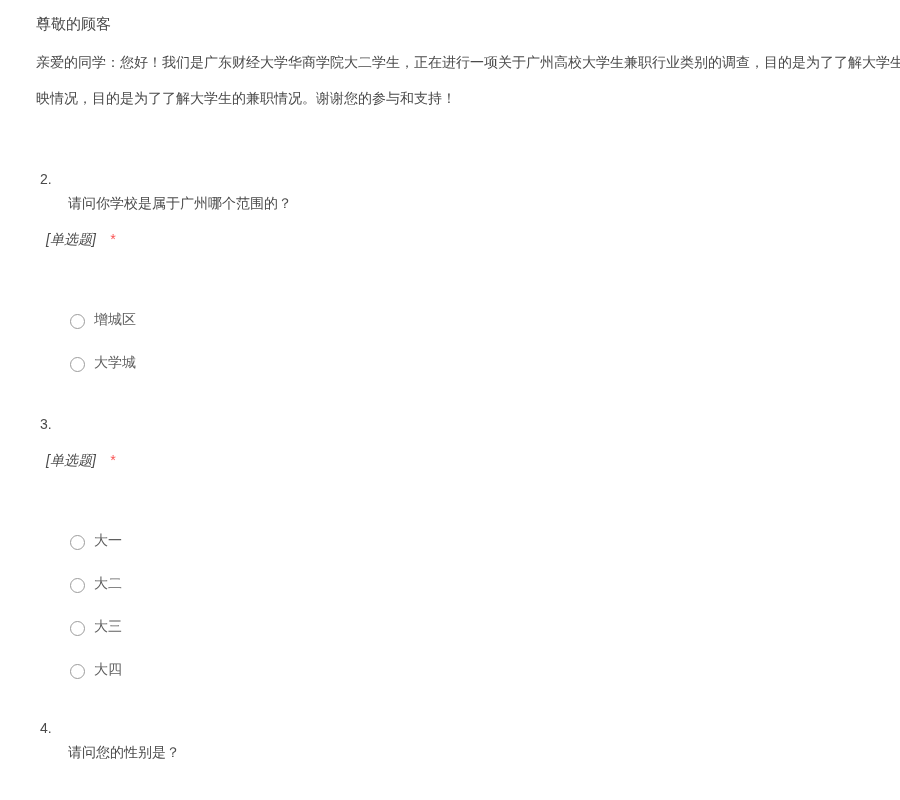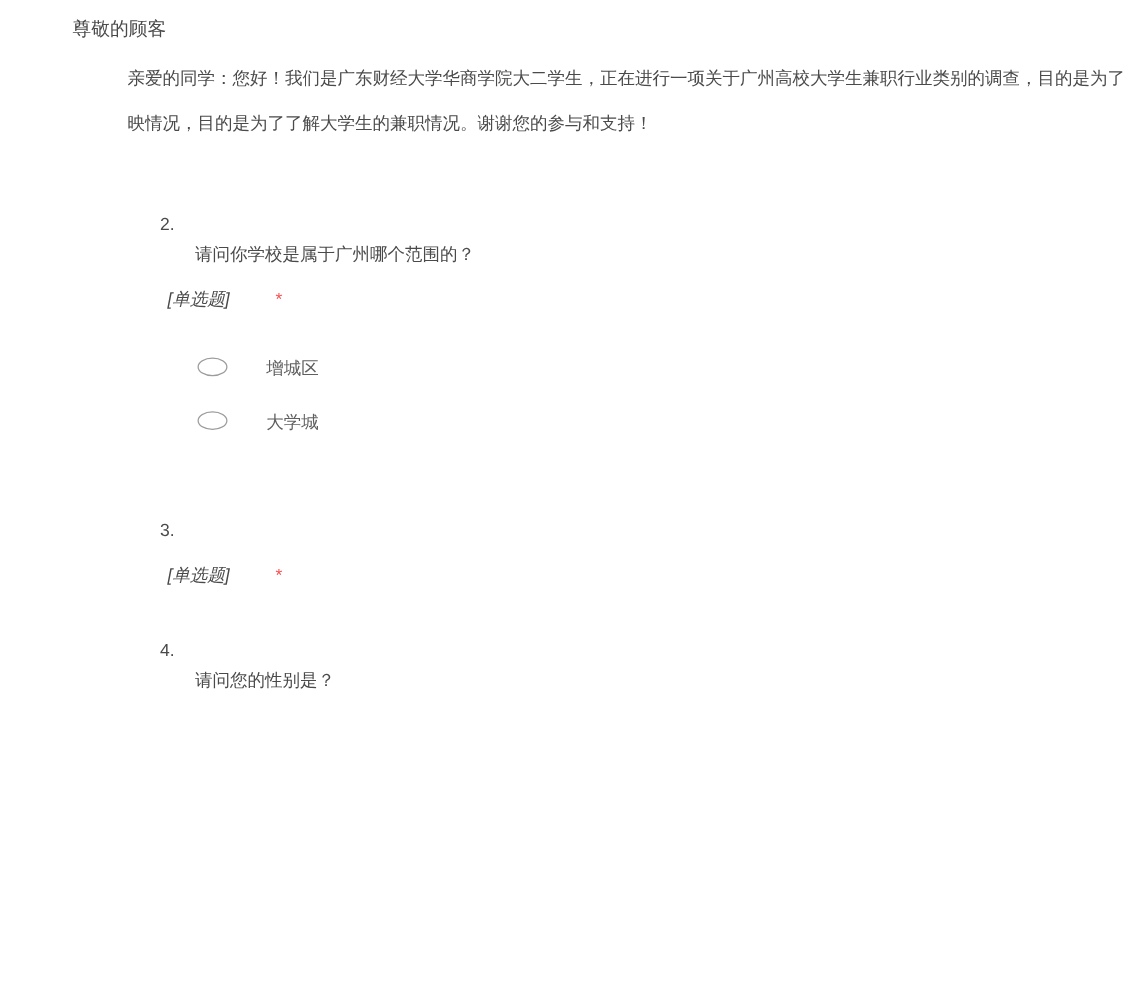--- a/index.html
+++ b/index.html
@@ -1,21 +1,21 @@
 <!DOCTYPE html>
 <html style="--required: #fa5151; --text-primary: #4a4a4a; --text-secondary: #5f5f5f; --radio-border: #9c9c9c;"><head>
 <meta charset="utf-8">
 <style>
   :root {
     --required: #fa5151;
     --text-primary: #4a4a4a;
     --text-secondary: #5f5f5f;
     --radio-border: #9c9c9c;
   }
-  * { box-sizing: border-box; padding-left: 22px; }
+  * { box-sizing: border-box; }
   html, body { margin: 0; padding: 0; }
   body {
     width: 900px;
     height: 800px;
     overflow: hidden;
     background: #ffffff;
     font-family: "Liberation Sans", sans-serif;
   }
   .page { width: 900px; height: 800px; overflow: hidden; }
 
@@ -48,21 +48,21 @@
   .q-head { display: flex; line-height: 22px; }
   .q-num { width: 28px; flex: none; }
   .q-text { white-space: nowrap; margin-top: 24px; }
 
   .q-meta { margin: 14px 0 0 6px; line-height: 22px; font-style: italic; }
   .q-required { color: var(--required); margin-left: 14px; }
 
   .options { margin-top: 36px; }
   .option {
     display: flex;
-    align-items: flex-start;
+    align-items: flex-end;
     height: 43px;
     margin-left: 30px;
     cursor: pointer;
   }
   .radio {
     width: 15px;
     height: 15px;
     border: 1px solid var(--radio-border);
     border-radius: 50%;
     background: #fff;
@@ -105,20 +105,38 @@
     </div>
   </section>
 
   <section class="question q3">
     <div class="q-head">
       <span class="q-num">3.</span>
     </div>
     <div class="q-meta">
       <span class="q-type">[单选题]</span><span class="q-required">*</span>
     </div>
+    <div class="options">
+      <label class="option">
+        <span class="radio"></span>
+        <span class="option-label">大一</span>
+      </label>
+      <label class="option">
+        <span class="radio"></span>
+        <span class="option-label">大二</span>
+      </label>
+      <label class="option">
+        <span class="radio"></span>
+        <span class="option-label">大三</span>
+      </label>
+      <label class="option">
+        <span class="radio"></span>
+        <span class="option-label">大四</span>
+      </label>
+    </div>
   </section>
 
   <section class="question q4">
     <div class="q-head">
       <span class="q-num">4.</span>
       <span class="q-text">请问您的性别是？</span>
     </div>
   </section>
 
 </div>

